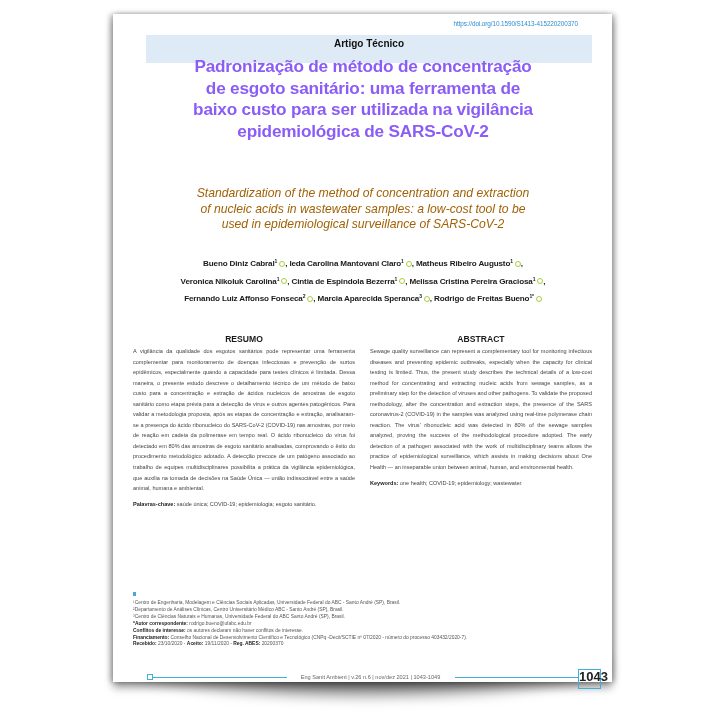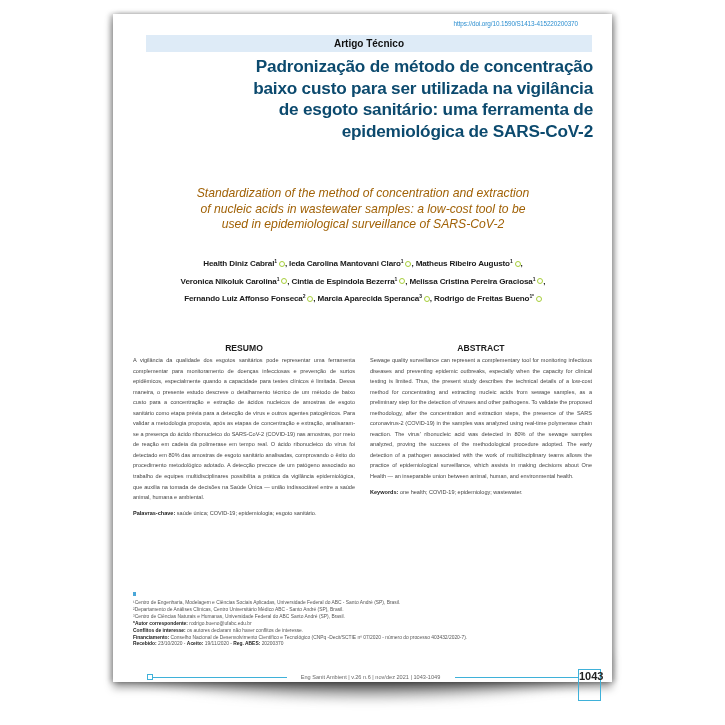--- a/index.html
+++ b/index.html
@@ -15,42 +15,42 @@
   }
   .paper {
     position: absolute; left: 113px; top: 14px; width: 499px; height: 668px;
     background: #ffffff;
     box-shadow: -3px 0 5px rgba(0,0,0,0.25), 3px 0 5px rgba(0,0,0,0.25), 0 6px 8px rgba(0,0,0,0.35);
   }
   .doi {
     position: absolute; right: 34px; top: 6px; font-size: 6.4px; color: #2e8fd0; letter-spacing: -0.1px;
   }
   .section-bar {
-    position: absolute; left: 33px; top: 21px; width: 446px; height: 17px;
+    position: absolute; left: 33px; top: 21px; width: 446px; height: 28px;
     background: #deebf7; text-align: center;
     font-weight: bold; font-size: 10px; line-height: 17px; color: #111;
   }
   .title {
-    position: absolute; left: 20px; top: 42px; width: 460px; text-align: right;
-    font-weight: bold; font-size: 17.2px; line-height: 21.5px; color: #0c4a6e; letter-spacing: -0.2px;
+    position: absolute; left: 20px; top: 42px; width: 460px; text-align: center;
+    font-weight: bold; font-size: 17.2px; line-height: 21.5px; color: #8b5cf6; letter-spacing: -0.2px;
   }
   .subtitle {
     position: absolute; left: 30px; top: 172px; width: 440px; text-align: center;
     font-style: italic; font-size: 12.2px; line-height: 15.6px; color: #a16207;
   }
   .authors {
     position: absolute; left: 14px; top: 240px; width: 472px; text-align: center;
     font-weight: bold; font-size: 8.1px; line-height: 14.5px; color: #1a1a1a; letter-spacing: -0.15px;
   }
   .authors sup { font-size: 5px; vertical-align: 3px; }
   .orcid {
     display: inline-block; width: 6px; height: 6px; border-radius: 50%;
     border: 1px solid #a6ce39; margin-left: 2px; vertical-align: -0.5px; box-sizing: border-box;
   }
-  .col { position: absolute; top: 329px; width: 222px; }
+  .col { position: absolute; top: 320px; width: 222px; }
   .col.left { left: 20px; }
   .col.right { left: 257px; }
   .col h2 {
     margin: 0 0 2px 0; text-align: center; font-size: 8.6px; font-weight: bold; color: #1a1a1a; line-height: 10px;
   }
   .col p {
     margin: 0; font-size: 5.55px; line-height: 10.55px; color: #444; text-align: justify;
   }
   .kw { margin-top: 5px !important; }
   .kw b { color: #222; }
@@ -66,51 +66,51 @@
     position: absolute; top: 663px; height: 1.2px; background: #3fb1d9;
   }
   .footer-dot {
     position: absolute; left: 34px; top: 660px; width: 4px; height: 4px; border: 1.2px solid #3fb1d9; background: #fff;
   }
   .footer-text {
     position: absolute; left: 170px; top: 658px; width: 175px; text-align: center;
     font-size: 5.6px; line-height: 11px; color: #666; white-space: nowrap;
   }
   .page-num {
-    position: absolute; left: 465px; top: 655px; width: 23px; height: 32px;
+    position: absolute; left: 465px; top: 655px; width: 23px; height: 20px;
     border: 1.2px solid #3fb1d9; box-sizing: border-box; text-align: center;
-    font-size: 11px; font-weight: bold; line-height: 13px; color: #222;
+    font-size: 13px; font-weight: bold; line-height: 13px; color: #222;
   }
 </style>
 </head>
 <body>
 
 <div class="shadow"></div>
 
 <div class="paper">
   <a class="doi">https://doi.org/10.1590/S1413-415220200370</a>
 
   <div class="section-bar">Artigo Técnico</div>
 
   <div class="title">
     <div>Padronização de método de concentração</div>
+    <div>de esgoto sanitário: uma ferramenta de</div>
     <div>baixo custo para ser utilizada na vigilância</div>
-    <div>de esgoto sanitário: uma ferramenta de</div>
     <div>epidemiológica de SARS-CoV-2</div>
   </div>
 
   <div class="subtitle">
     <div>Standardization of the method of concentration and extraction</div>
     <div>of nucleic acids in wastewater samples: a low-cost tool to be</div>
     <div>used in epidemiological surveillance of SARS-CoV-2</div>
   </div>
 
   <div class="authors">
     <div>
-      <span>Health Diniz Cabral</span><sup>1</sup><span class="orcid"></span>,
+      <span>Bueno Diniz Cabral</span><sup>1</sup><span class="orcid"></span>,
       <span>Ieda Carolina Mantovani Claro</span><sup>1</sup><span class="orcid"></span>,
       <span>Matheus Ribeiro Augusto</span><sup>1</sup><span class="orcid"></span>,
     </div>
     <div>
       <span>Veronica Nikoluk Carolina</span><sup>1</sup><span class="orcid"></span>,
       <span>Cintia de Espindola Bezerra</span><sup>1</sup><span class="orcid"></span>,
       <span>Melissa Cristina Pereira Graciosa</span><sup>1</sup><span class="orcid"></span>,
     </div>
     <div>
       <span>Fernando Luiz Affonso Fonseca</span><sup>2</sup><span class="orcid"></span>,

